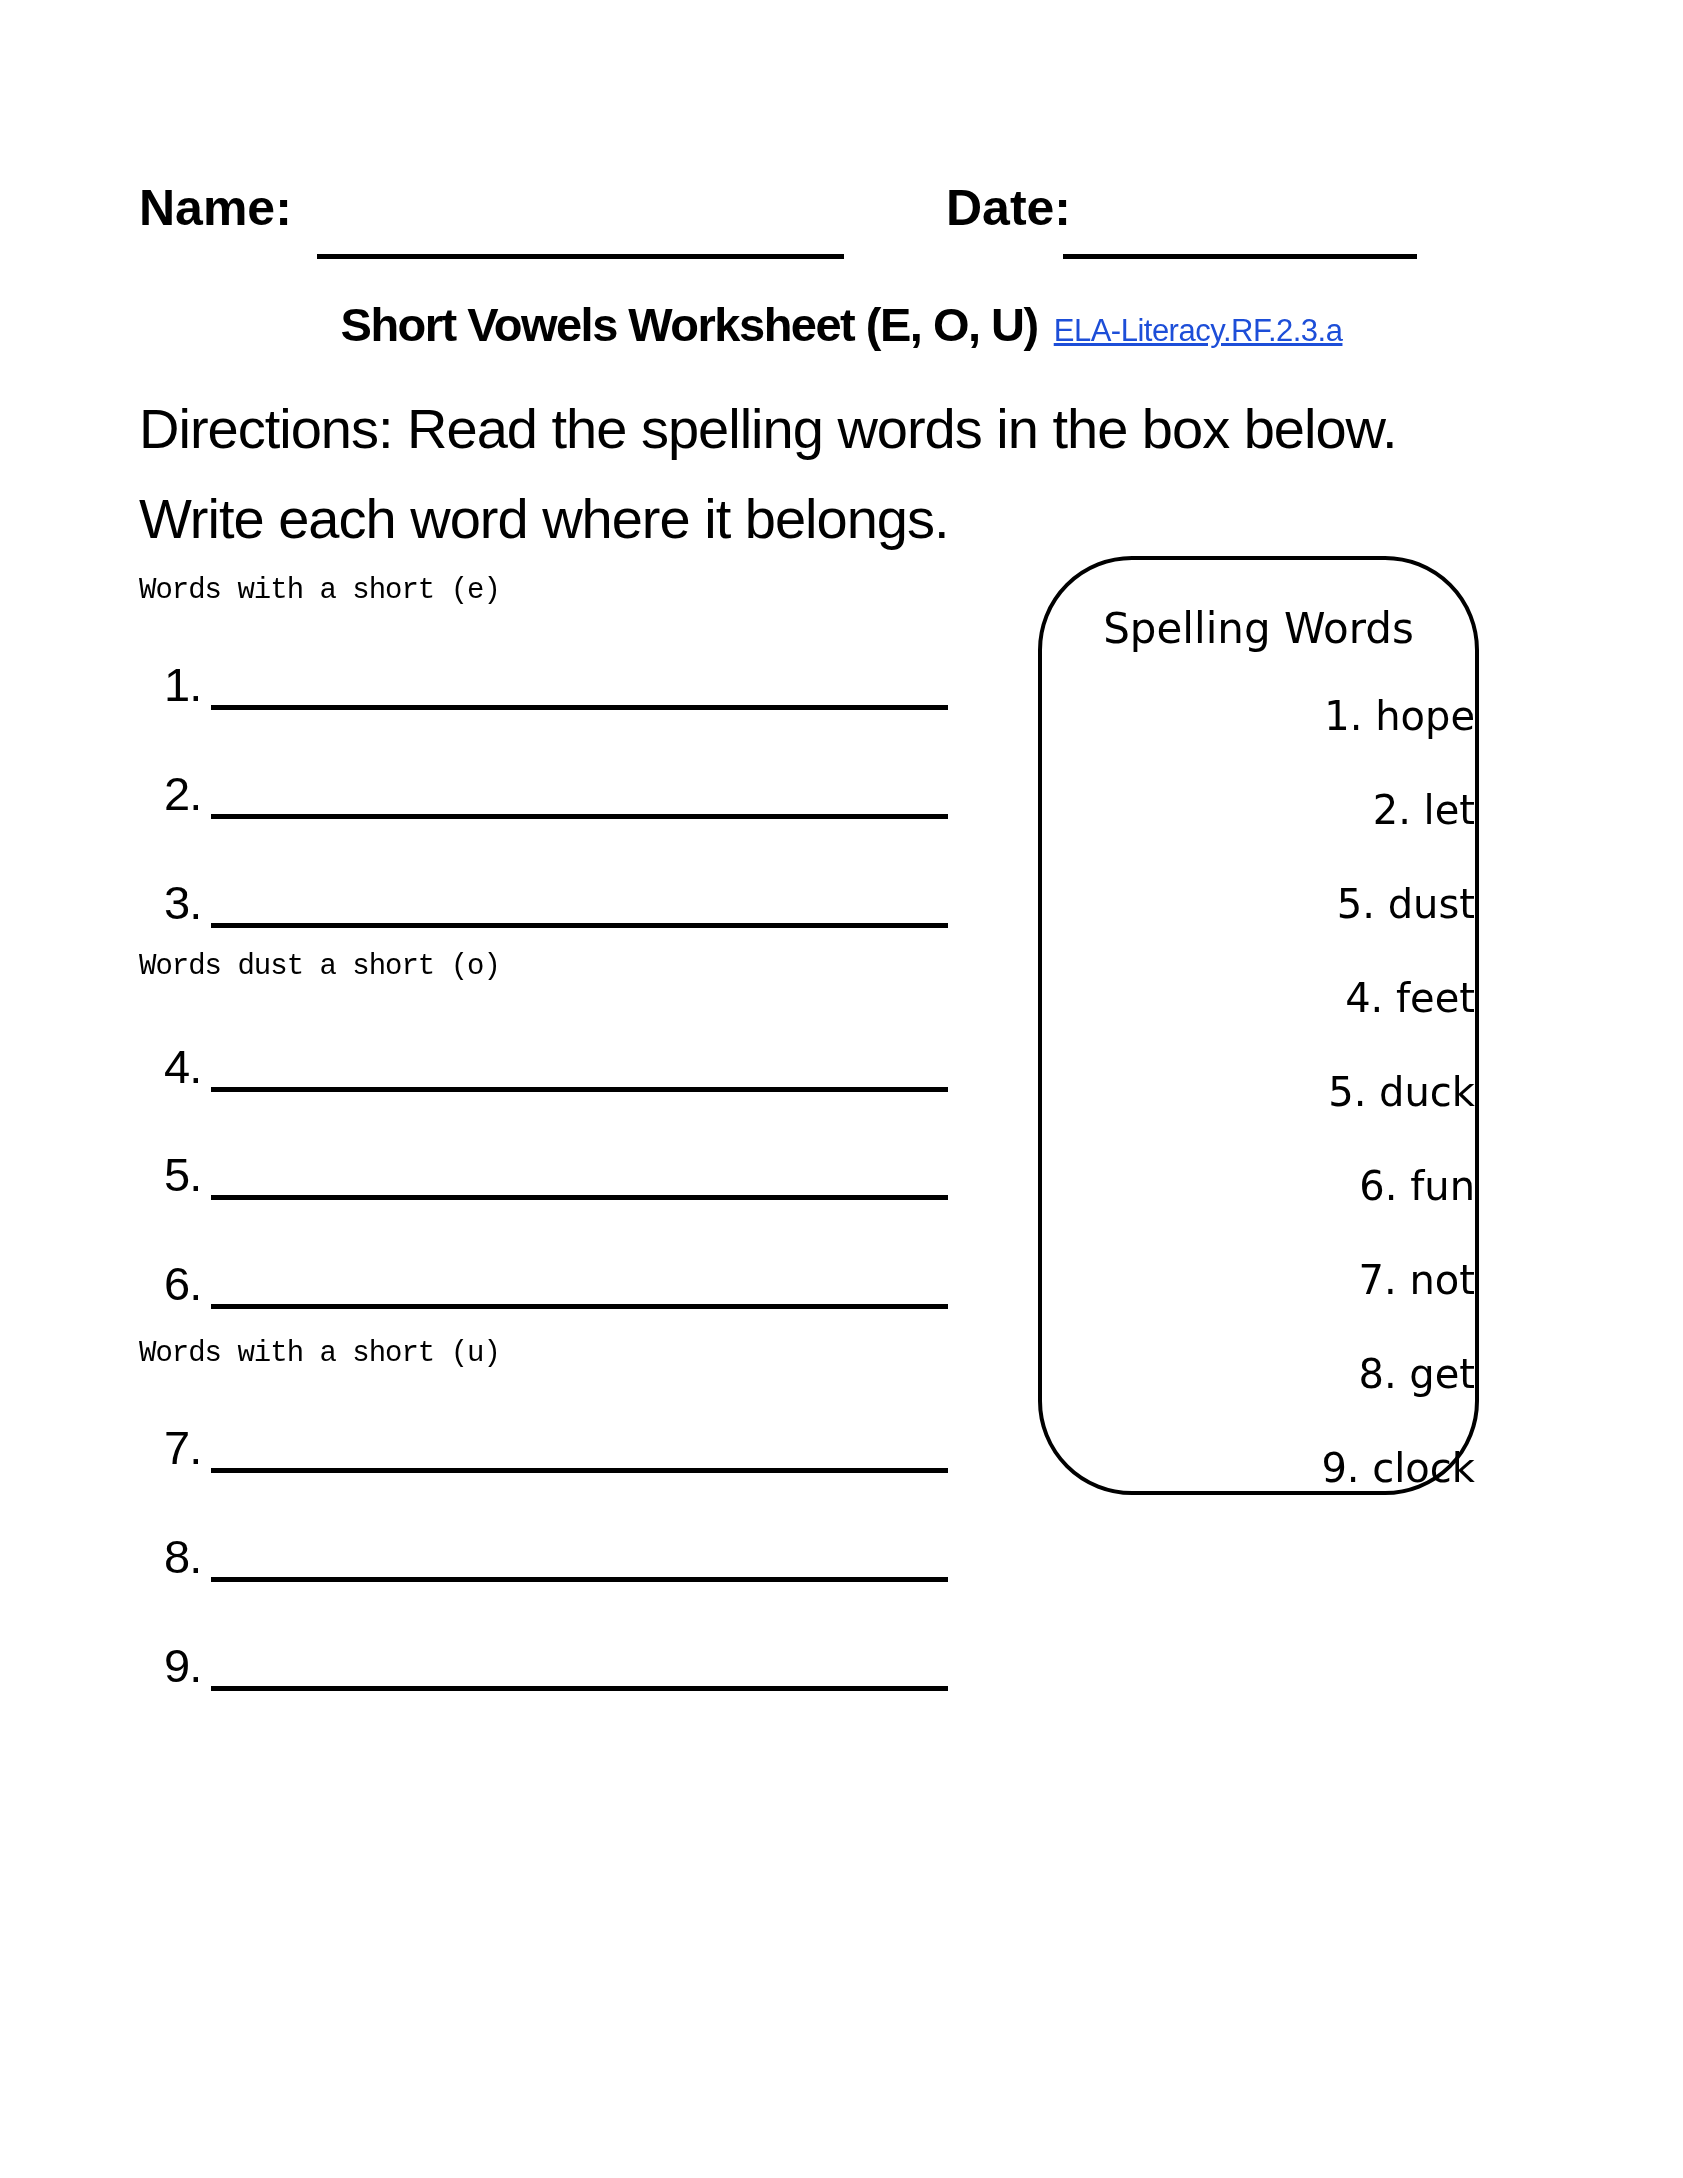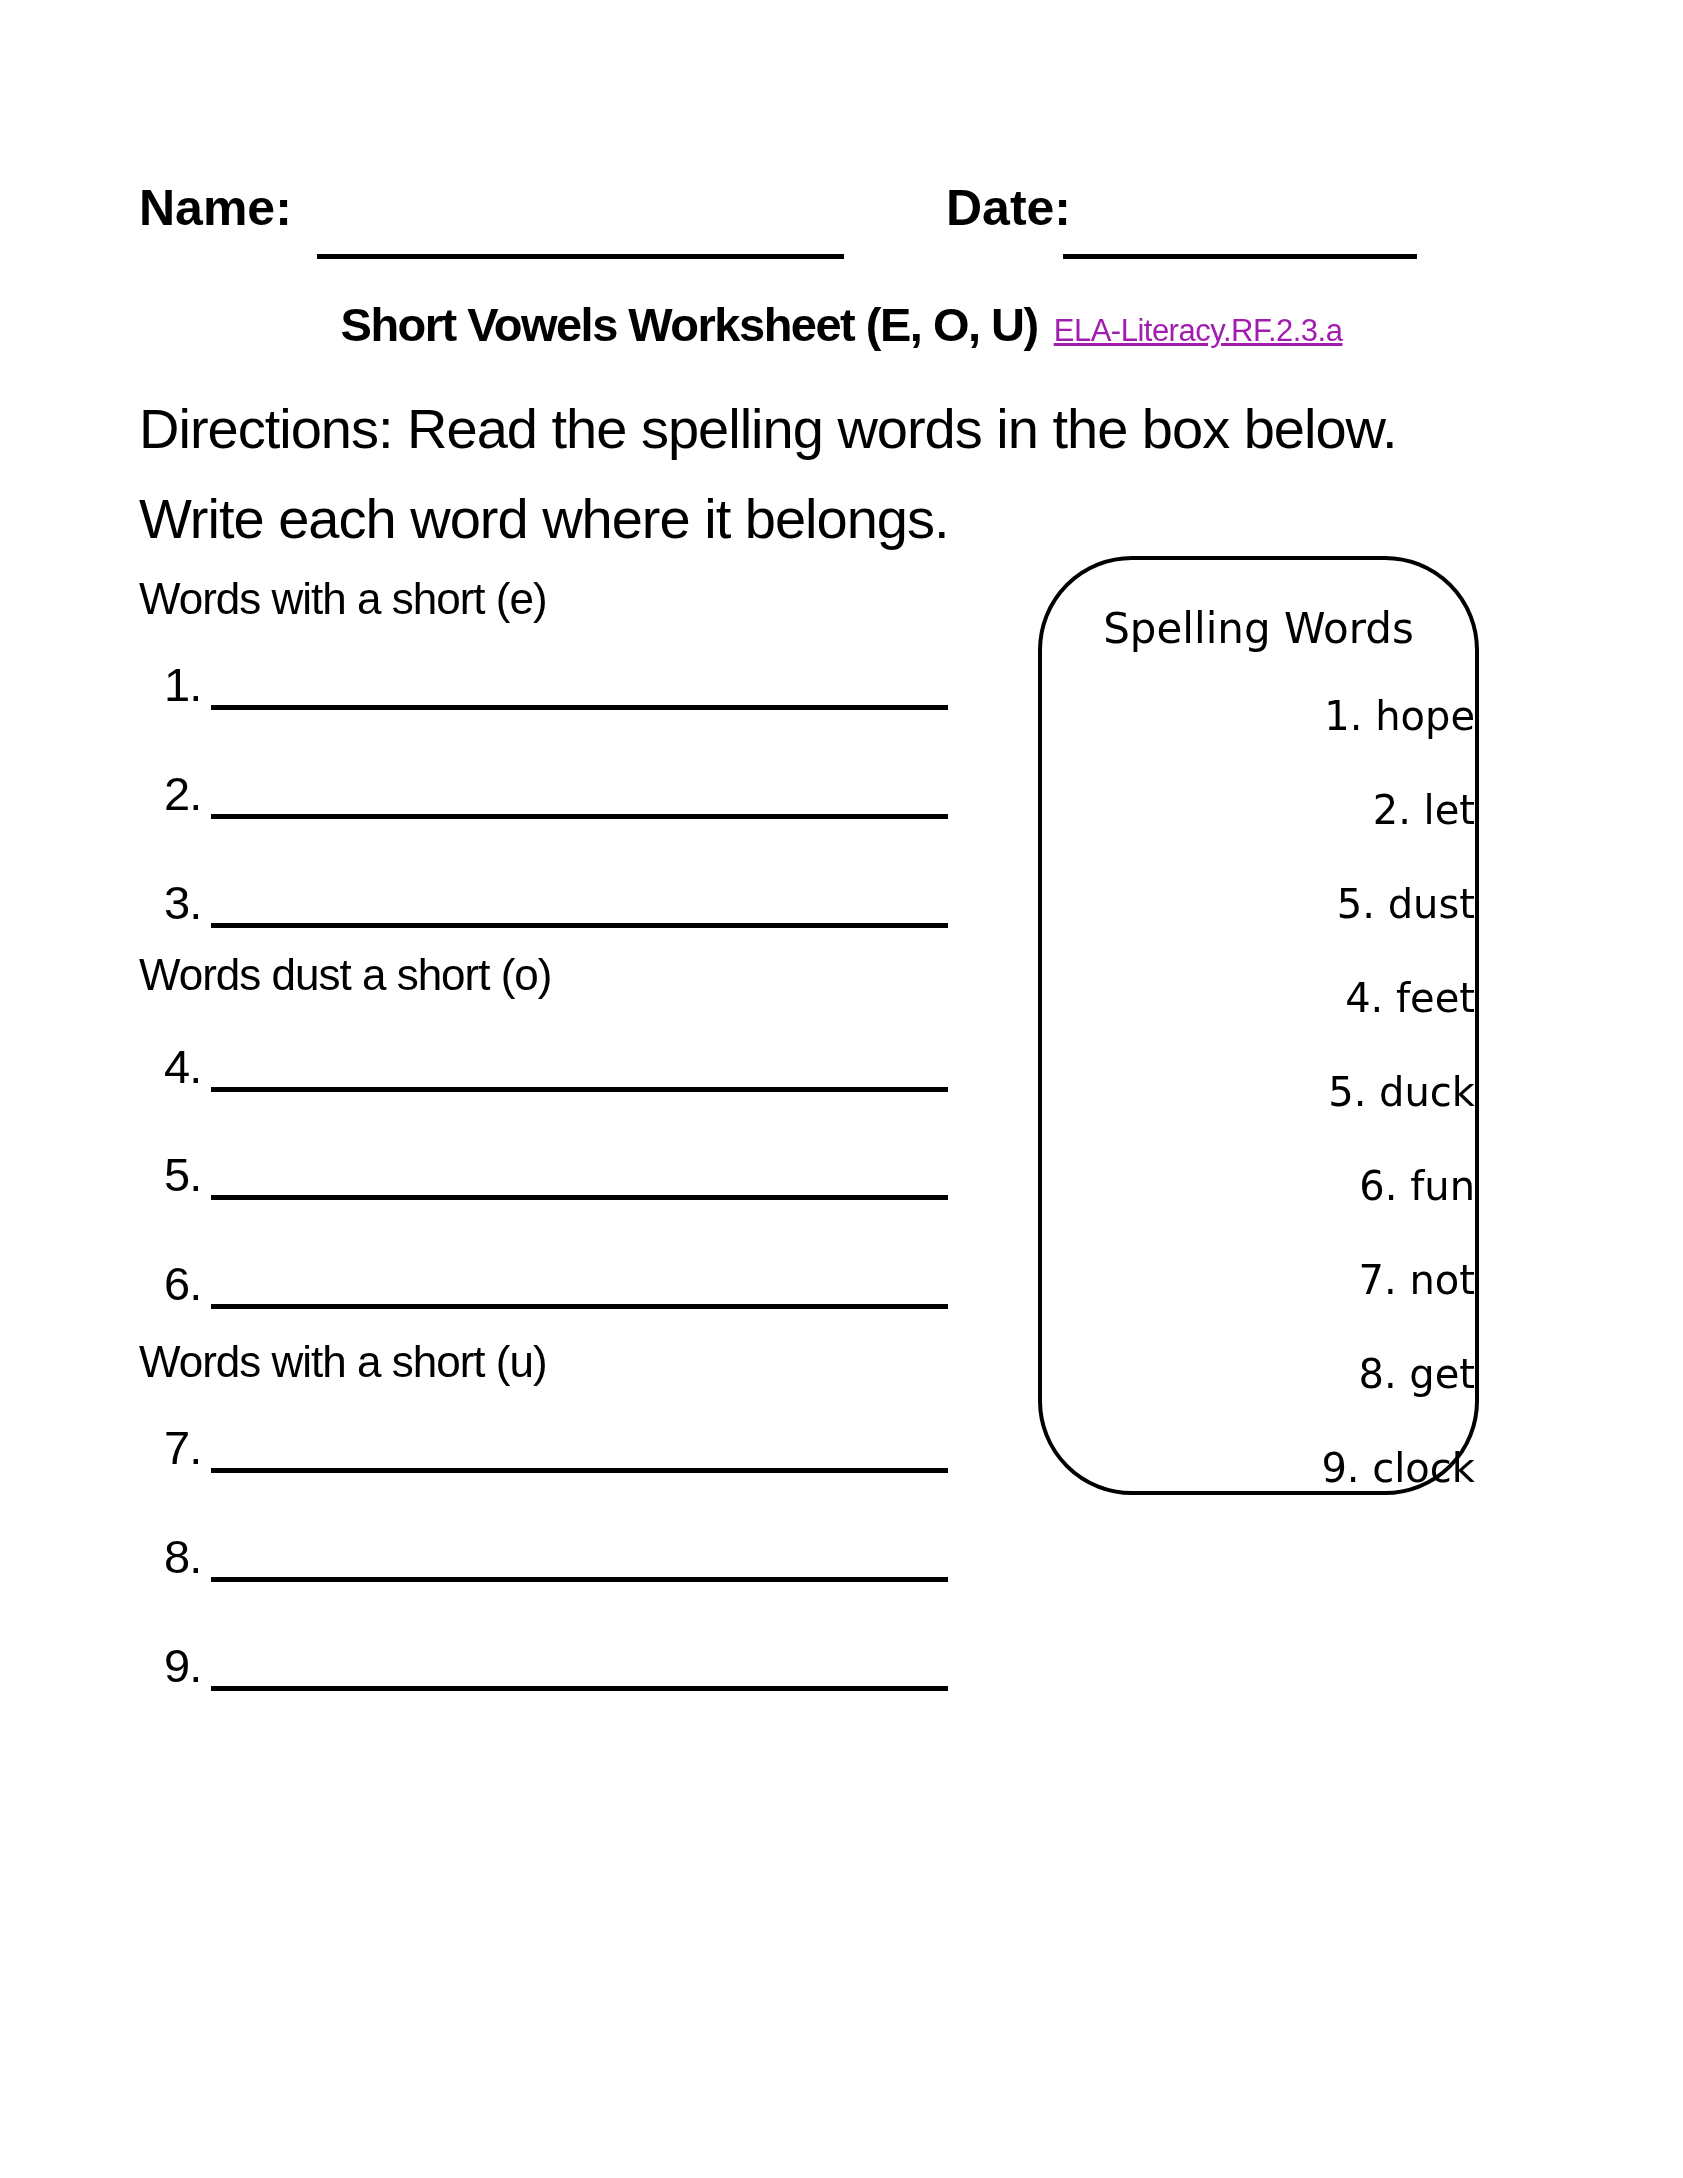--- a/index.html
+++ b/index.html
@@ -27,33 +27,33 @@
   
   .title-row {
     position:absolute; left:0; right:0; top:297px;
     text-align:center; white-space:nowrap;
   }
   .title-text {
     font-size:47px; font-weight:bold; letter-spacing:-1.5px;
   }
   .title-link {
     font-size:31px; margin-left:16px; letter-spacing:-0.5px;
-    color:#a21caf; text-decoration:underline; cursor:pointer;
+    color:#1d4ed8; text-decoration:underline; cursor:pointer;
   }
 
   
   .directions {
     position:absolute; left:139px; top:384px; width:1317px;
     font-size:56px; line-height:1.6; letter-spacing:-1px;
   }
 
   
   .section-heading {
     position:absolute; left:139px;
-    font-size:44px; letter-spacing:-1px; line-height:1.15;
+    font-size:29px; letter-spacing:-1px; line-height:1.15;font-family:Liberation Mono, monospace;
   }
   #sec-e { top:574px; }
   #sec-o { top:950px; }
   #sec-u { top:1337px; }
 
   .blank-row {
     position:absolute; left:164px; width:784px; height:59px;
     display:flex; align-items:flex-end;
   }
   .blank-num {

